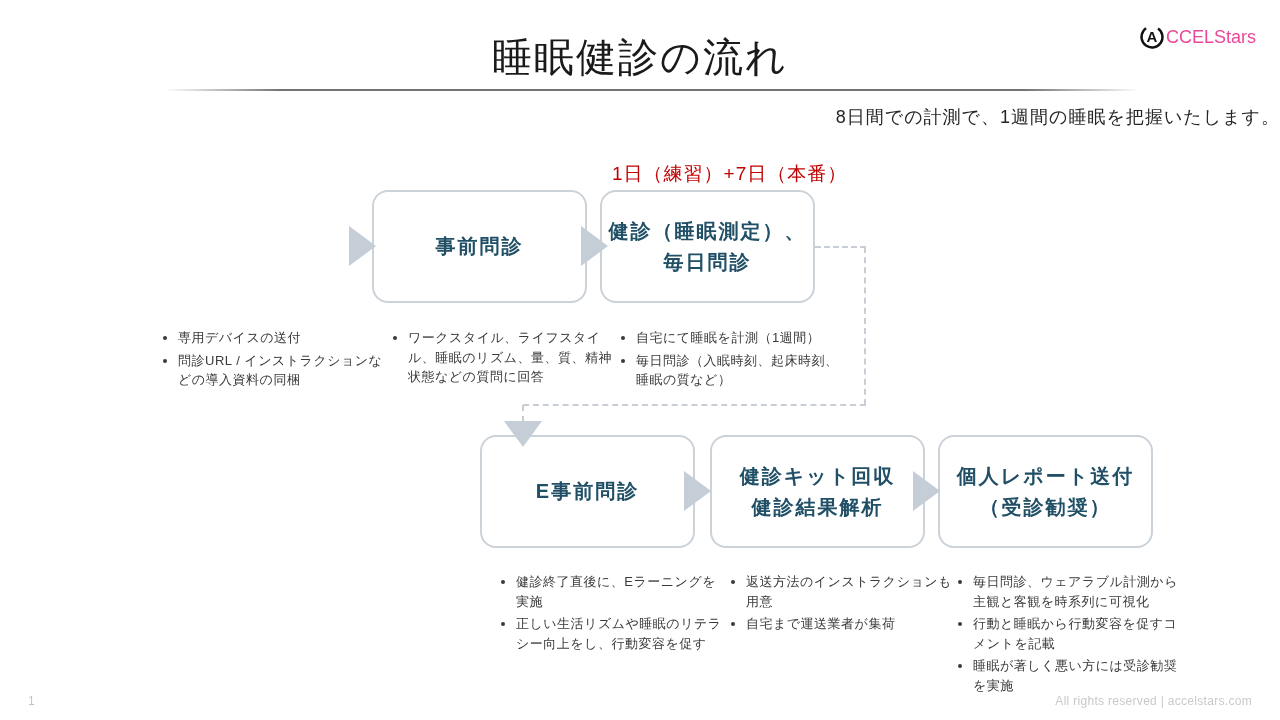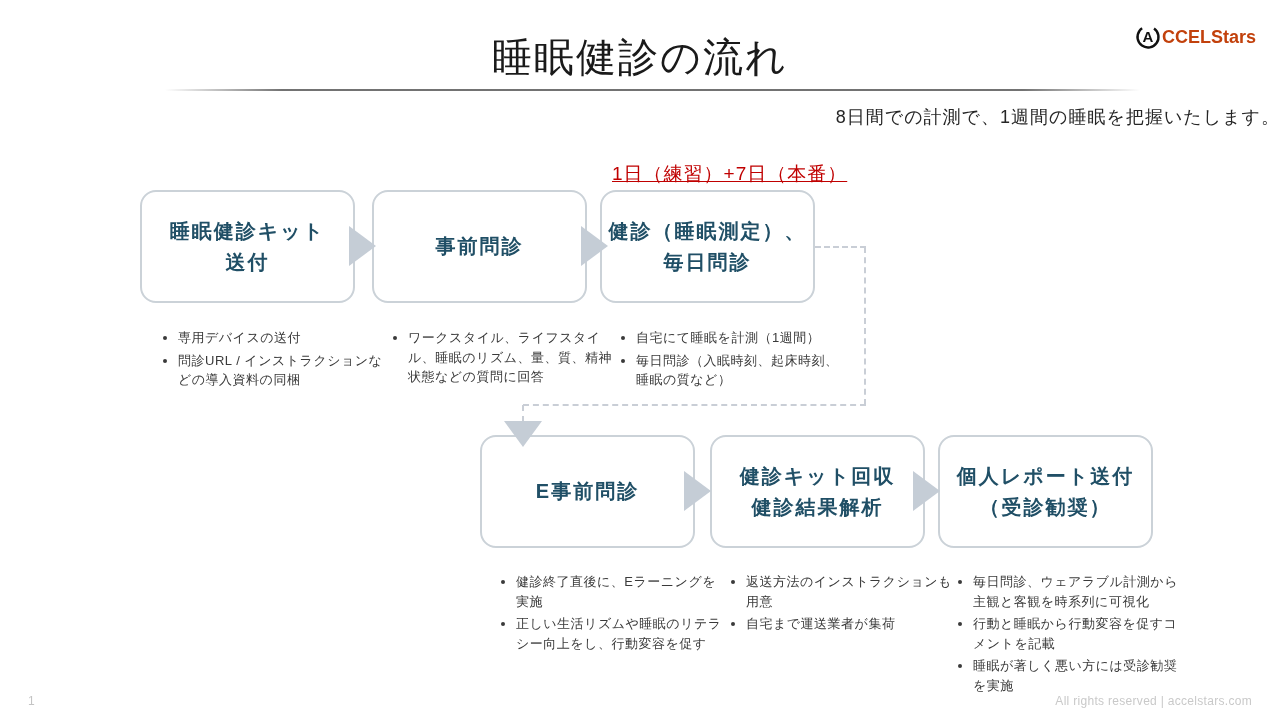--- a/index.html
+++ b/index.html
@@ -14,26 +14,26 @@
   .title-rule{
     position:absolute;top:89px;left:165px;width:975px;height:2px;
     background:linear-gradient(to right,rgba(120,120,120,0),rgba(90,90,90,.85) 12%,rgba(90,90,90,.85) 88%,rgba(120,120,120,0));
   }
   .subtitle{
     position:absolute;top:105px;left:0;width:100%;text-align:right;
     font-size:18px;color:#262626;letter-spacing:1px;
   }
   .annotation{
     position:absolute;top:161px;left:612px;
-    font-size:19px;color:#C00000;letter-spacing:1px;text-decoration:underline;
+    font-size:19px;color:#C00000;letter-spacing:1px;
   }
   .logo{
     position:absolute;top:24px;right:24px;display:flex;align-items:center;gap:1px;
   }
-  .logo-text{font-size:18px;font-weight:bold;color:#c2410c;letter-spacing:0px;}
+  .logo-text{font-size:18px;font-weight:normal;color:#ec4899;letter-spacing:0px;}
   .box{
     position:absolute;width:215px;height:113px;background:#fff;
     border:2px solid #CBD2D8;border-radius:16px;
     display:flex;align-items:center;justify-content:center;text-align:center;
     box-sizing:border-box;z-index:2;
   }
   .box-title{
     font-size:20px;font-weight:bold;color:#204F66;letter-spacing:2px;
     line-height:1.55;white-space:pre-line;padding:0 6px;
   }
@@ -75,24 +75,20 @@
       <svg width="26" height="26" viewBox="0 0 26 26">
         <circle cx="13" cy="13" r="10.5" fill="none" stroke="#111" stroke-width="2.4" stroke-dasharray="53 13" transform="rotate(-55 13 13)"></circle>
         <text x="13" y="18" text-anchor="middle" font-size="15" font-weight="bold" fill="#111">A</text>
       </svg>
     </span>
     <span class="logo-text">CCELStars</span>
   </div>
 
   <div class="annotation">1日（練習）+7日（本番）</div>
 
-  <div class="box" style="left:140px;top:190px">
-    <span class="box-title">睡眠健診キット
-送付</span>
-  </div>
   <div class="arrow-right" style="left:349px;top:226px"></div>
   <div class="box" style="left:372px;top:190px">
     <span class="box-title">事前問診</span>
   </div>
   <div class="arrow-right" style="left:581px;top:226px"></div>
   <div class="box" style="left:600px;top:190px">
     <span class="box-title">健診（睡眠測定）、
 毎日問診</span>
   </div>
 

